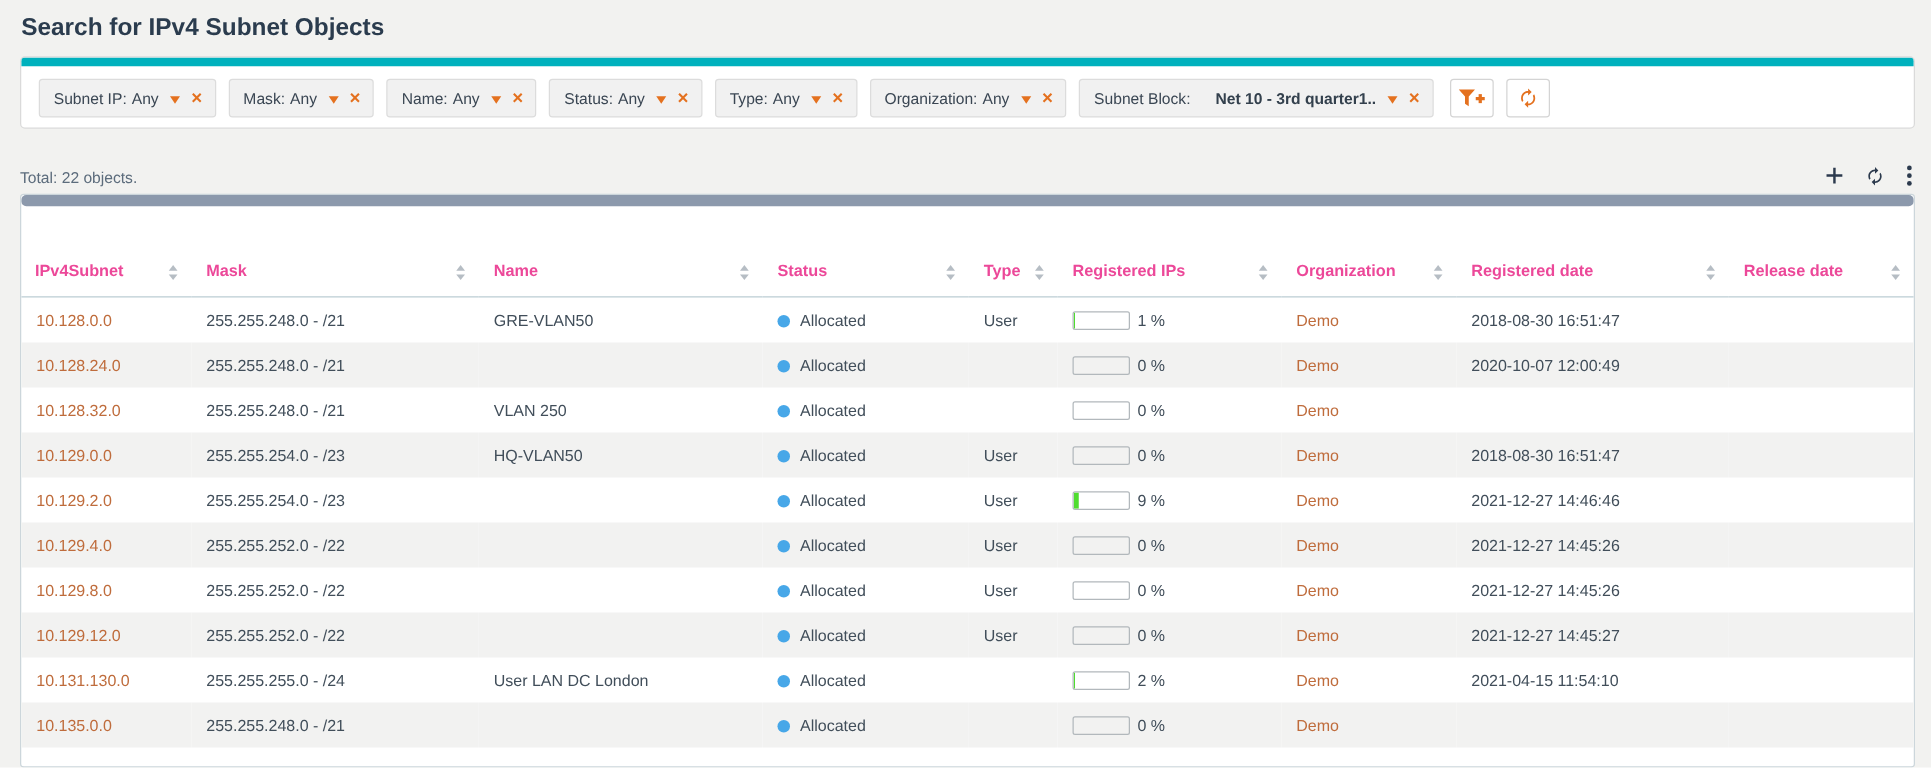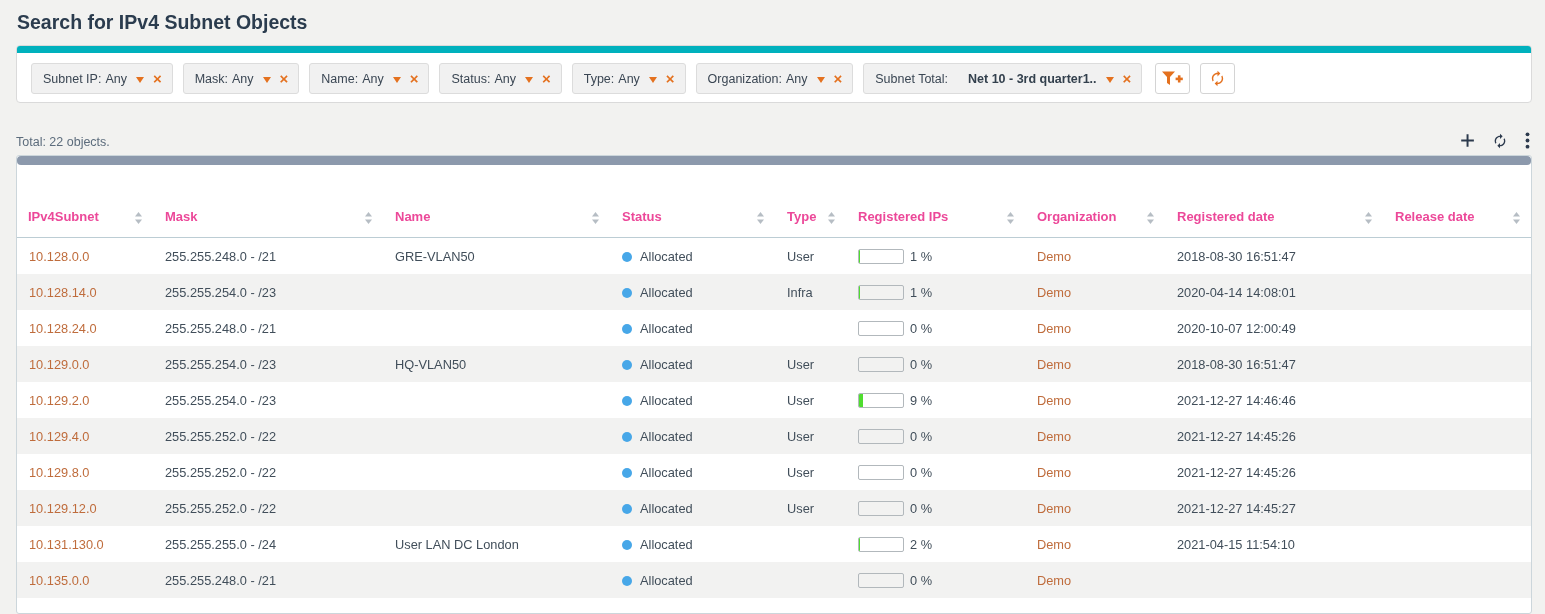--- a/index.html
+++ b/index.html
@@ -95,21 +95,21 @@
             <span class="caret"></span>
             <span class="xmark">×</span>
           </div>
           <div class="chip">
             <span class="lbl">Organization:</span>
             <span class="val">Any</span>
             <span class="caret"></span>
             <span class="xmark">×</span>
           </div>
           <div class="chip">
-            <span class="lbl">Subnet Total:</span>
+            <span class="lbl">Subnet Block:</span>
             <span class="val bold">Net 10 - 3rd quarter1..</span>
             <span class="caret"></span>
             <span class="xmark">×</span>
           </div>
         </span>
       <button class="icon-btn first" title="">
         <span style="line-height:0;">
           <svg width="21" height="16" viewBox="0 0 21 16" fill="#e4711f">
               <path d="M0 .5h13L8 6.1v7.9L5 12V6.1z"></path>
               <rect x="13.6" y="6.6" width="7.2" height="2.6"></rect>
@@ -216,39 +216,39 @@
             <td>255.255.248.0 - /21</td>
             <td>GRE-VLAN50</td>
             <td><span class="status-dot"></span><span>Allocated</span></td>
             <td>User</td>
             <td><span class="bar"><span class="bar-fill" style="width: 1%; display: block;"></span></span><span class="pct">1 %</span></td>
             <td><a class="link">Demo</a></td>
             <td>2018-08-30 16:51:47</td>
             <td></td>
           </tr>
           <tr>
-            <td><a class="link">10.128.14.0</a></td>
-            <td>255.255.254.0 - /23</td>
-            <td></td>
-            <td><span class="status-dot"></span><span>Allocated</span></td>
-            <td>Infra</td>
-            <td><span class="bar"><span class="bar-fill" style="width: 1%; display: block;"></span></span><span class="pct">1 %</span></td>
-            <td><a class="link">Demo</a></td>
-            <td>2020-04-14 14:08:01</td>
-            <td></td>
-          </tr>
-          <tr>
             <td><a class="link">10.128.24.0</a></td>
             <td>255.255.248.0 - /21</td>
             <td></td>
             <td><span class="status-dot"></span><span>Allocated</span></td>
             <td></td>
             <td><span class="bar"><span class="bar-fill" style="width: 0%; display: block;"></span></span><span class="pct">0 %</span></td>
             <td><a class="link">Demo</a></td>
             <td>2020-10-07 12:00:49</td>
+            <td></td>
+          </tr>
+          <tr>
+            <td><a class="link">10.128.32.0</a></td>
+            <td>255.255.248.0 - /21</td>
+            <td>VLAN 250</td>
+            <td><span class="status-dot"></span><span>Allocated</span></td>
+            <td></td>
+            <td><span class="bar"><span class="bar-fill" style="width: 0%; display: block;"></span></span><span class="pct">0 %</span></td>
+            <td><a class="link">Demo</a></td>
+            <td></td>
             <td></td>
           </tr>
           <tr>
             <td><a class="link">10.129.0.0</a></td>
             <td>255.255.254.0 - /23</td>
             <td>HQ-VLAN50</td>
             <td><span class="status-dot"></span><span>Allocated</span></td>
             <td>User</td>
             <td><span class="bar"><span class="bar-fill" style="width: 0%; display: block;"></span></span><span class="pct">0 %</span></td>
             <td><a class="link">Demo</a></td>

